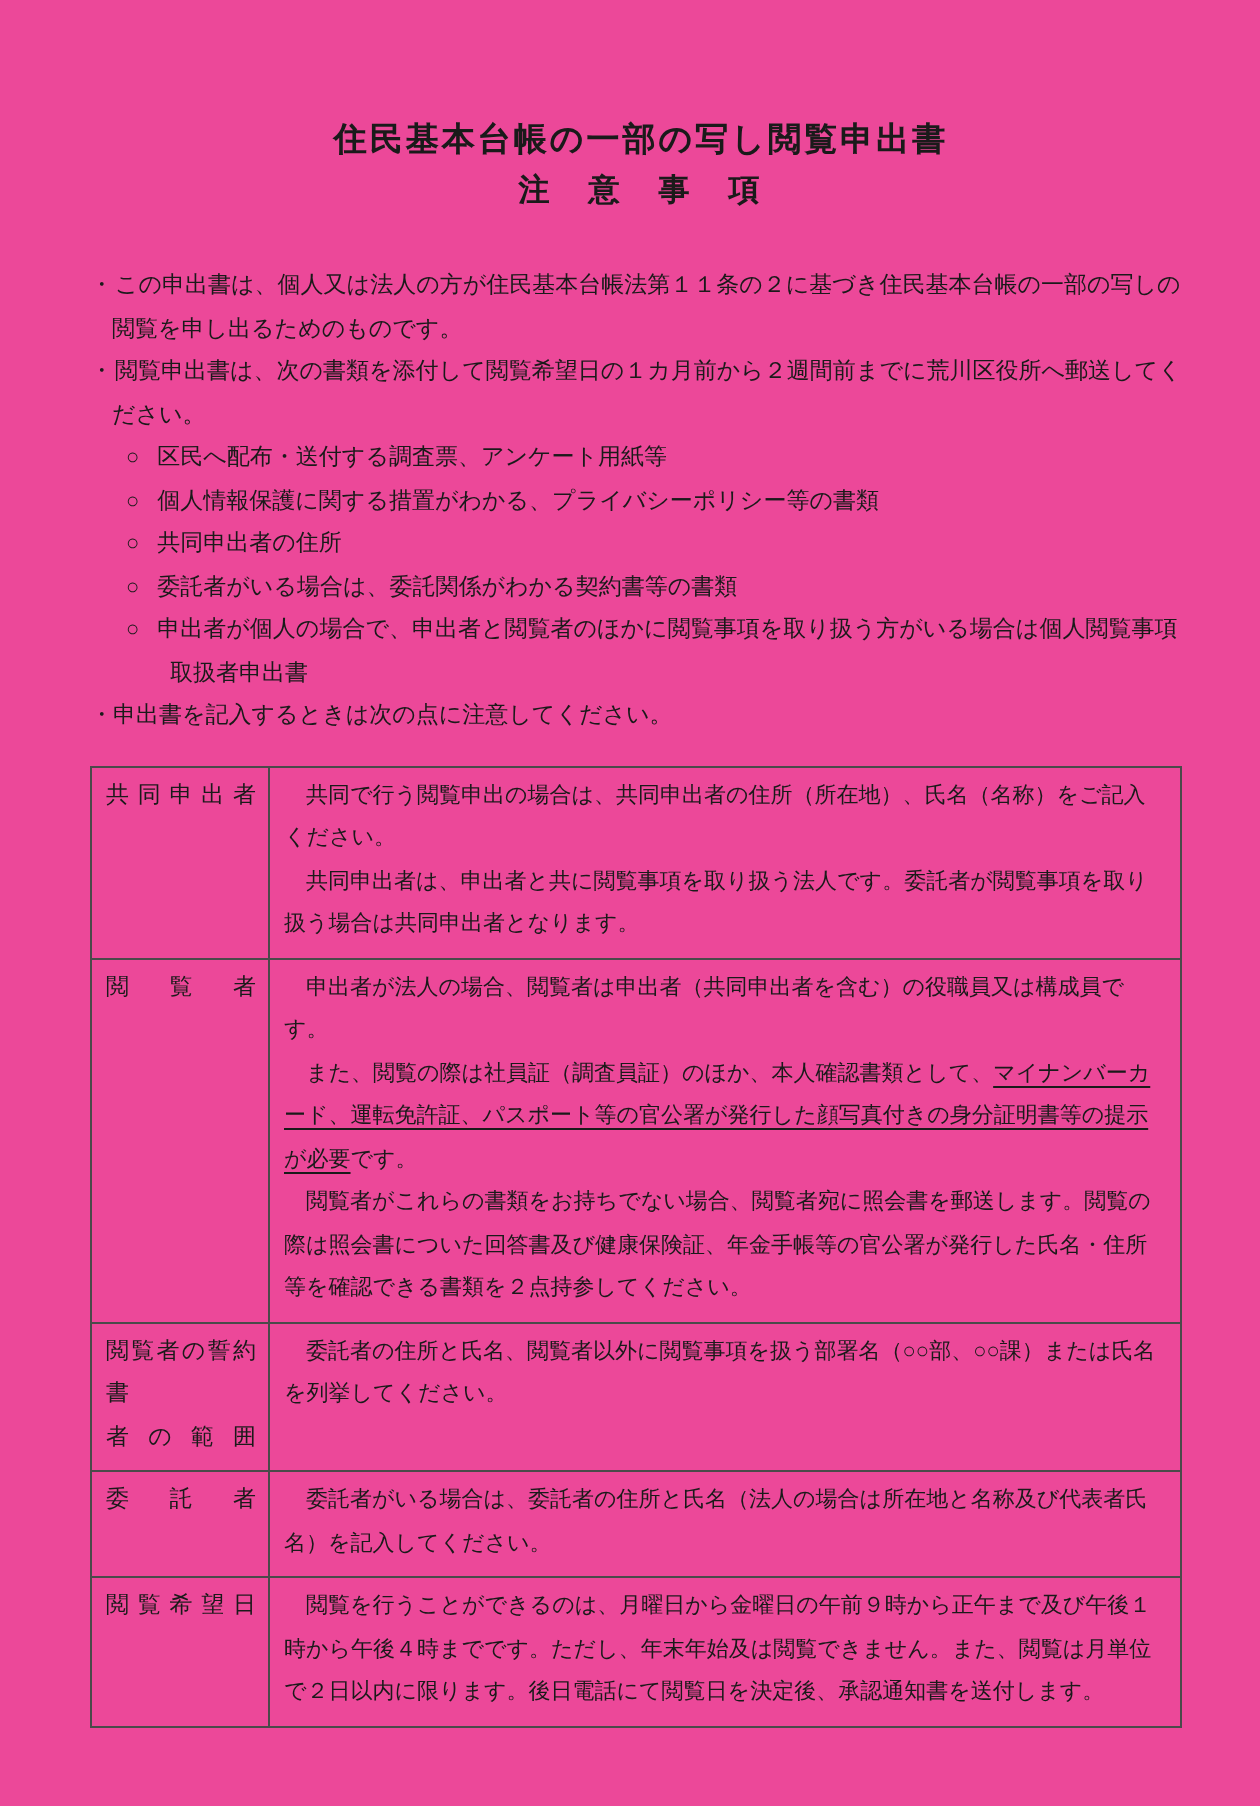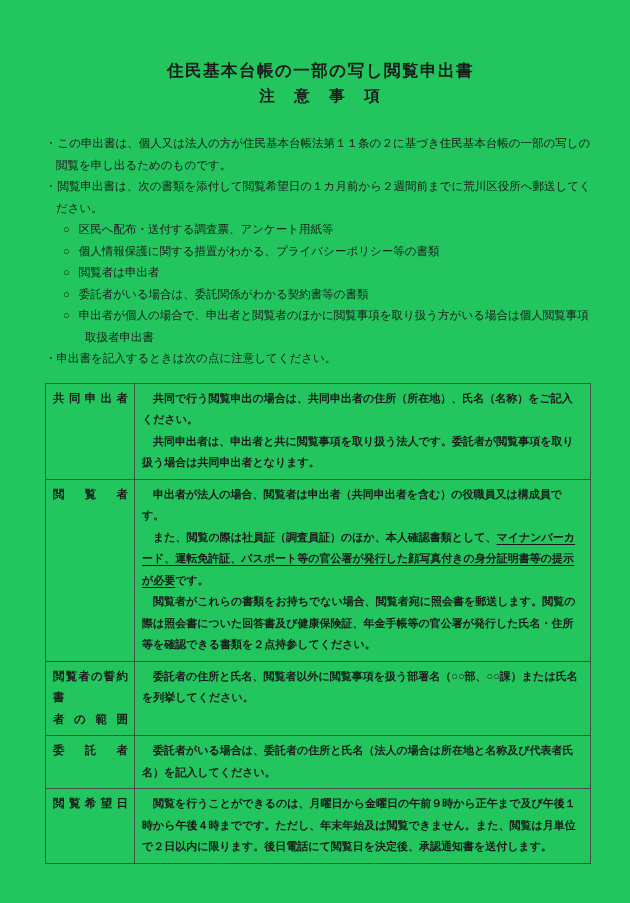--- a/index.html
+++ b/index.html
@@ -4,21 +4,21 @@
 <style>
   * { margin: 0; padding: 0; box-sizing: border-box; }
   html, body { background: #e8e8e8; }
   body {
     width: 630px; height: 903px;
     font-family: "Liberation Sans", "DejaVu Sans", sans-serif;
     color: #1a1a1a;
   }
   .page {
     width: 630px; height: 903px;
-    background: #22c55e;
+    background: #ec4899;
     padding: 60px 34px 0 45px;
     overflow: hidden;
   }
   .doc-title { text-align: center; }
   .title-1 {
     font-size: 16.5px; font-weight: bold; letter-spacing: 1.5px;
     line-height: 20px;
   }
   .title-2 {
     font-size: 15.5px; font-weight: bold; letter-spacing: 2px;
@@ -29,21 +29,20 @@
   .bullet-item { padding-left: 11px; text-indent: -11px; }
   .bullet-item .marker { margin-right: 1px; }
   .circle-item { padding-left: 40px; text-indent: -22px; }
   .circle-item .circle-marker { margin-right: 9px; font-size: 11px; }
   .closing-line { padding-left: 11px; text-indent: -11px; }
   table.notes {
     margin-top: 13px;
     width: 546px;
     border-collapse: collapse;
     table-layout: fixed;
-    font-weight: bold;
   }
   table.notes td {
     border: 1px solid #4a4a4a;
     vertical-align: top;
     padding: 4px 6px 5px 7px;
   }
   td.label-cell { width: 89px; }
   .label-line {
     font-size: 11.5px; line-height: 21.5px;
     text-align: justify; text-align-last: justify;
@@ -69,21 +68,21 @@
   </div>
 
   <div class="intro body-text" id="intro-bullets">
       <div class="bullet-item"><span class="marker">・</span><span>この申出書は、個人又は法人の方が住民基本台帳法第１１条の２に基づき住民基本台帳の一部の写しの閲覧を申し出るためのものです。</span></div>
       <div class="bullet-item"><span class="marker">・</span><span>閲覧申出書は、次の書類を添付して閲覧希望日の１カ月前から２週間前までに荒川区役所へ郵送してください。</span></div>
     </div>
 
   <div class="body-text" id="attachment-list">
       <div class="circle-item"><span class="circle-marker">○</span><span>区民へ配布・送付する調査票、アンケート用紙等</span></div>
       <div class="circle-item"><span class="circle-marker">○</span><span>個人情報保護に関する措置がわかる、プライバシーポリシー等の書類</span></div>
-      <div class="circle-item"><span class="circle-marker">○</span><span>閲覧者は申出者</span></div>
+      <div class="circle-item"><span class="circle-marker">○</span><span>共同申出者の住所</span></div>
       <div class="circle-item"><span class="circle-marker">○</span><span>委託者がいる場合は、委託関係がわかる契約書等の書類</span></div>
       <div class="circle-item"><span class="circle-marker">○</span><span>申出者が個人の場合で、申出者と閲覧者のほかに閲覧事項を取り扱う方がいる場合は個人閲覧事項取扱者申出書</span></div>
     </div>
 
   <div class="closing-line body-text"><span class="marker">・</span><span>申出書を記入するときは次の点に注意してください。</span></div>
 
   <table class="notes">
     <tbody id="notes-body">
         <tr class="note-row">
           <td class="label-cell">

